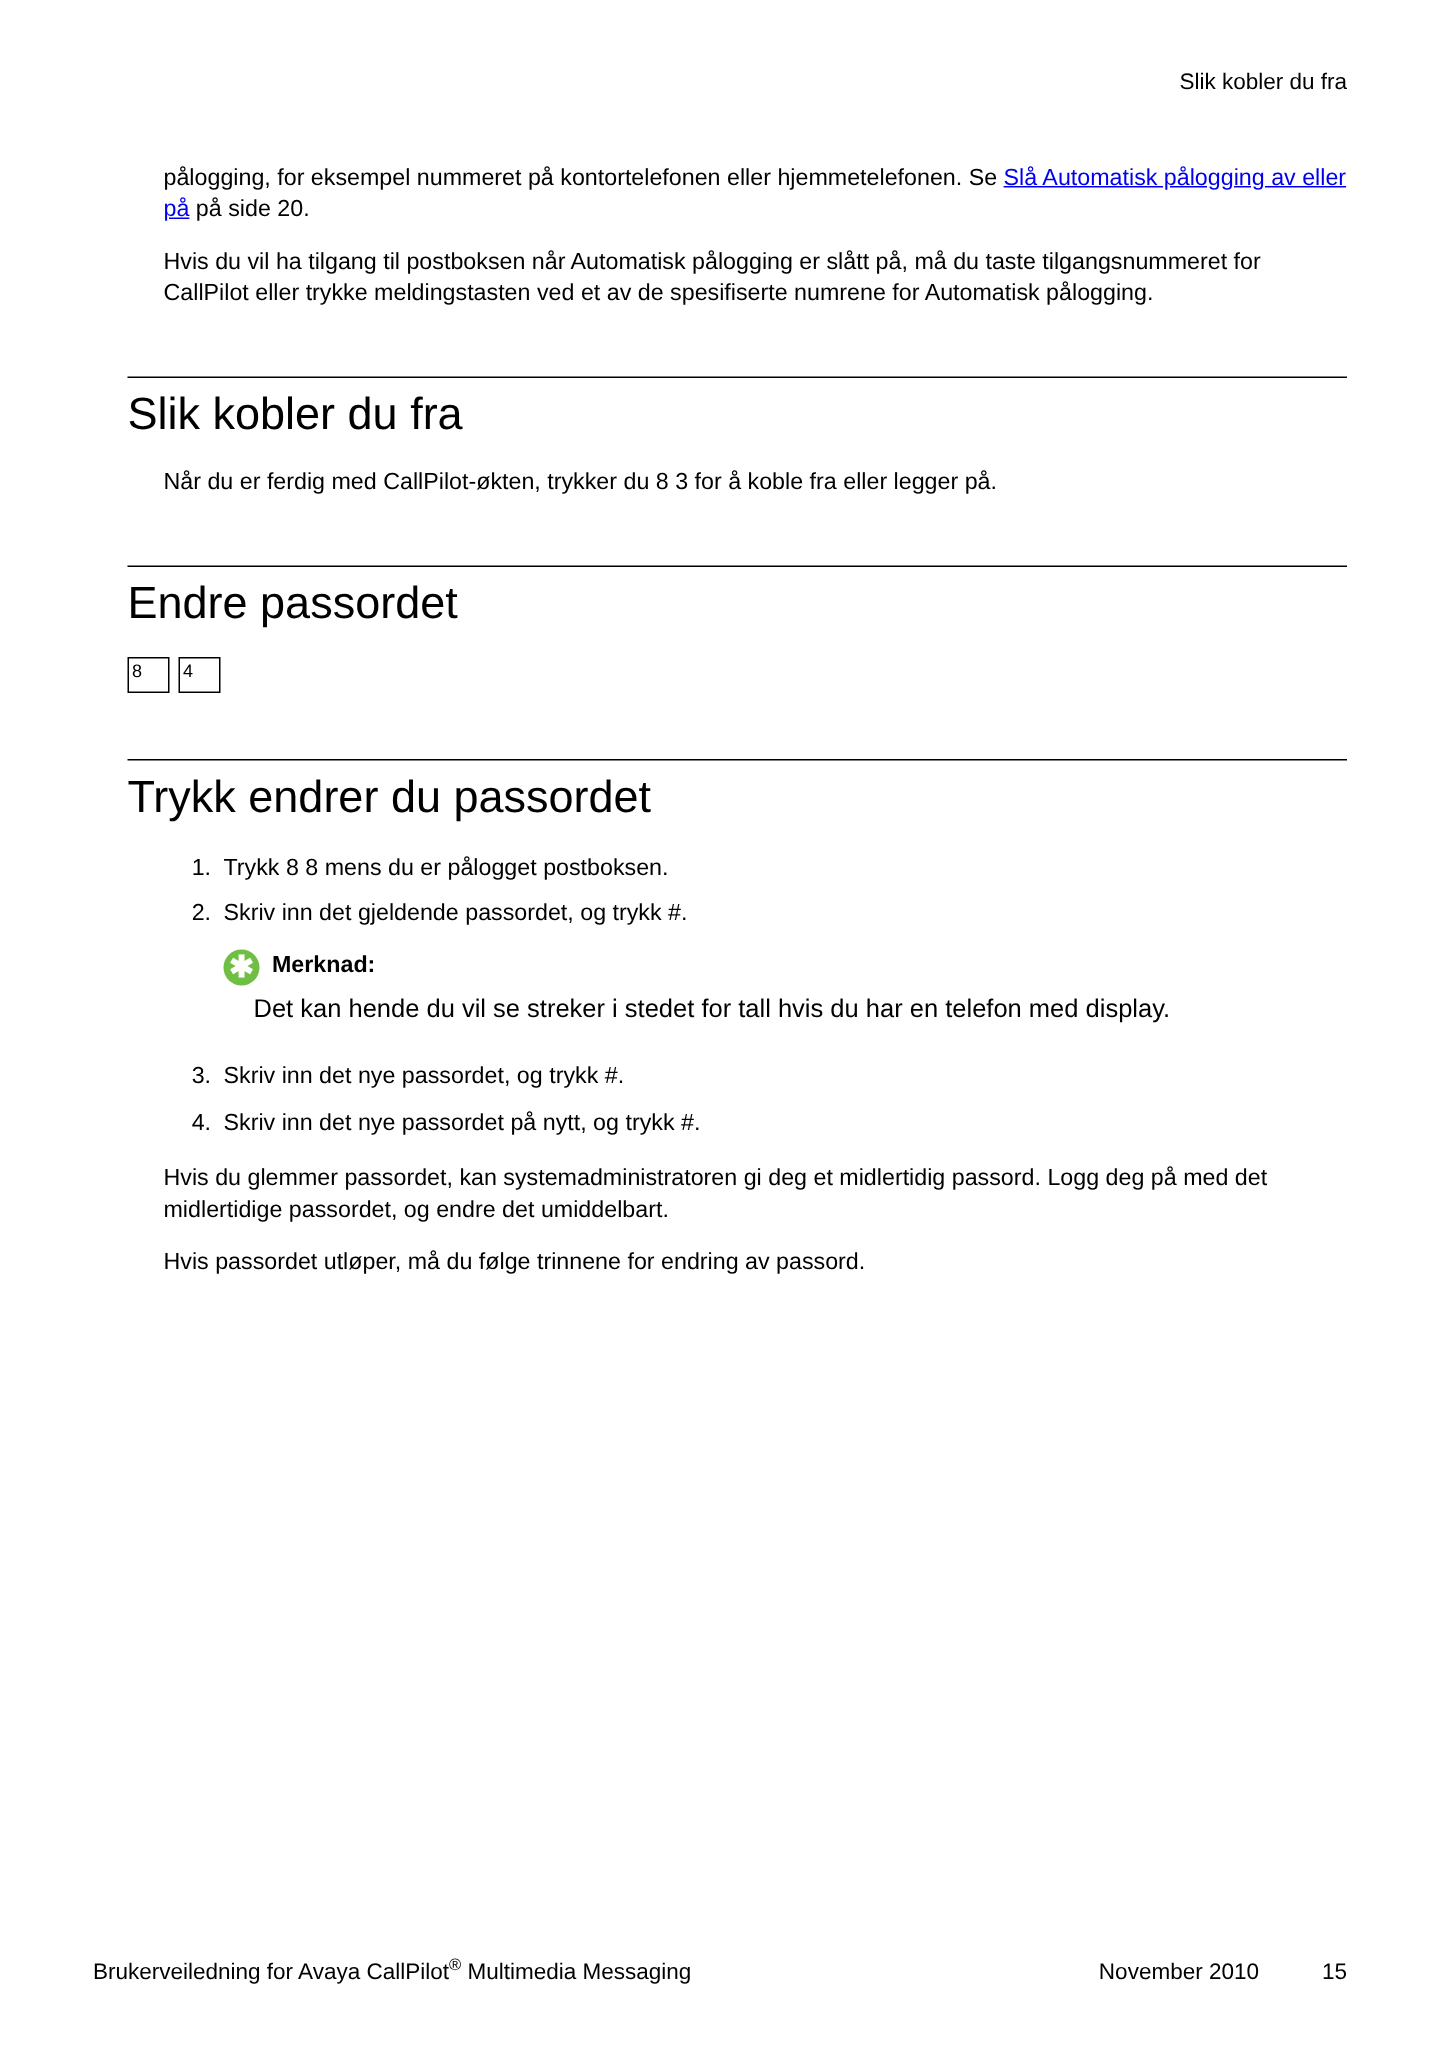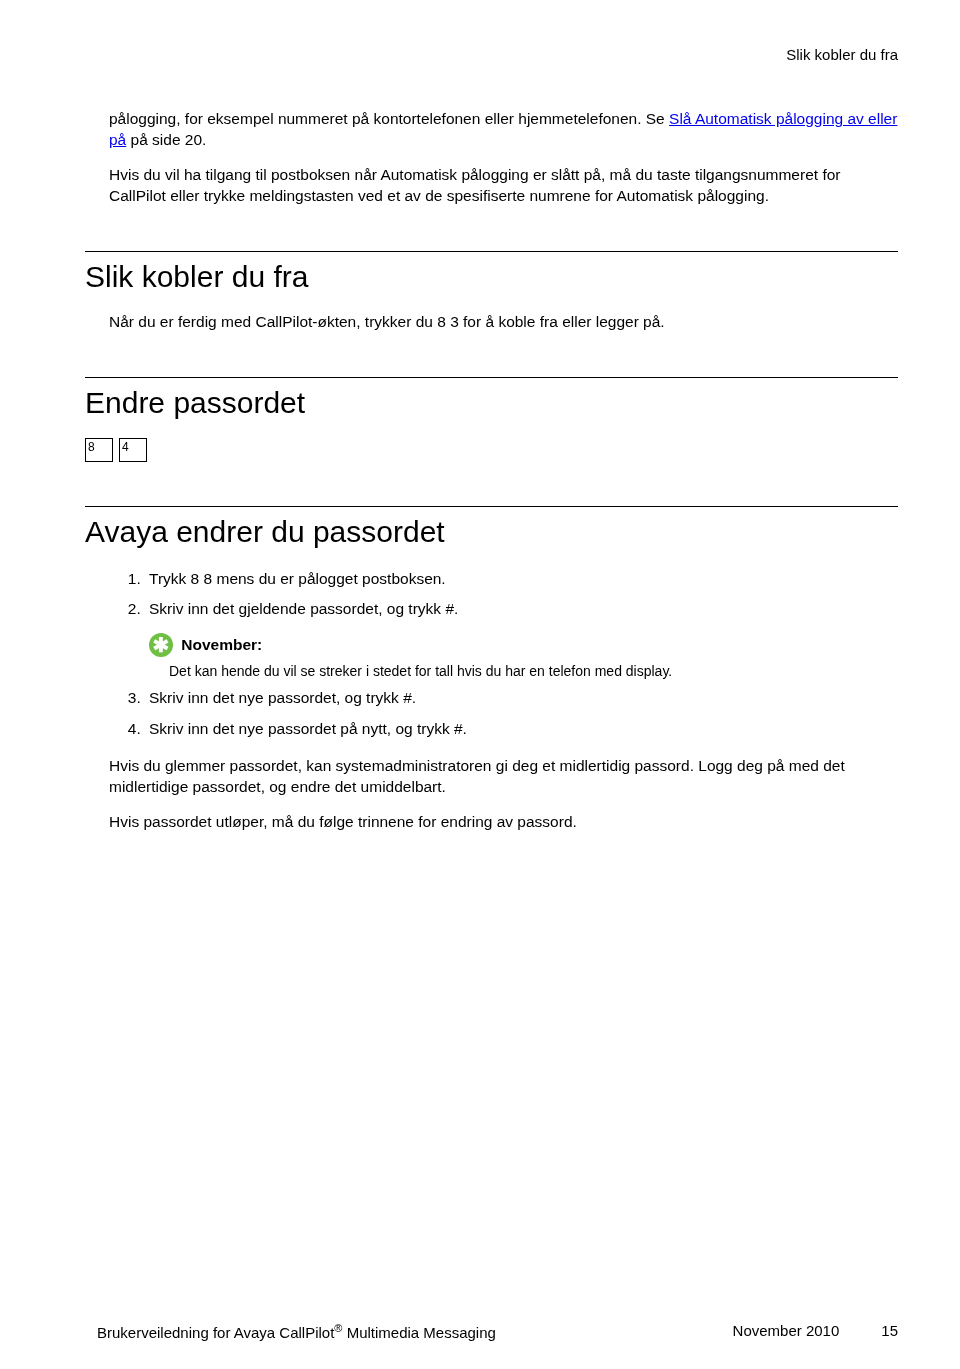--- a/index.html
+++ b/index.html
@@ -90,34 +90,33 @@
     font-size: 20px;
     font-weight: bold;
     margin-right: 4px;
   }
   .note-label {
     font-weight: bold;
     font-size: 15.5px;
     vertical-align: middle;
   }
   .note-text {
-    font-size: 14px;
+    font-size: 17px;
     line-height: 1.35;
-    margin: 4px 0 6px 20px;
+    margin: 4px 0 22px 20px;
   }
   .footer {
     position: absolute;
-    bottom: 28px;
+    bottom: 46px;
     left: 62px;
     right: 62px;
     display: flex;
     justify-content: space-between;
     font-size: 15px;
-    align-items: flex-start;
-    margin-left: 35px;
+    align-items: flex-end;
   }
   .footer .page-num {
     margin-left: 18px;
   }
   .footer-right {
     display: flex;
     align-items: baseline;
     gap: 24px;
   }
   .sup {
@@ -143,29 +142,29 @@
   <p class="body-text indented">Når du er ferdig med CallPilot-økten, trykker du 8 3 for å koble fra eller legger på.</p>
 
   <hr class="hr">
   <h1 class="section">Endre passordet</h1>
   <div class="keyrow">
     <span class="key">8</span>
     <span class="key">4</span>
   </div>
 
   <hr class="hr">
-  <h1 class="section">Avaya endrer du passordet</h1>
+  <h1 class="section">Trykk endrer du passordet</h1>
 
   <ol class="steps">
     <li>Trykk 8 8 mens du er pålogget postboksen.</li>
     <li>
       <span>Skriv inn det gjeldende passordet, og trykk #.</span>
       <div class="note-block">
         <span class="note-icon">✱</span>
-        <span class="note-label">November:</span>
+        <span class="note-label">Merknad:</span>
         <div class="note-text">Det kan hende du vil se streker i stedet for tall hvis du har en telefon med display.</div>
       </div>
     </li>
     <li>Skriv inn det nye passordet, og trykk #.</li>
     <li>Skriv inn det nye passordet på nytt, og trykk #.</li>
   </ol>
 
   <p class="body-text indented">Hvis du glemmer passordet, kan systemadministratoren gi deg et midlertidig passord. Logg deg på med det midlertidige passordet, og endre det umiddelbart.</p>
   <p class="body-text indented">Hvis passordet utløper, må du følge trinnene for endring av passord.</p>
 

